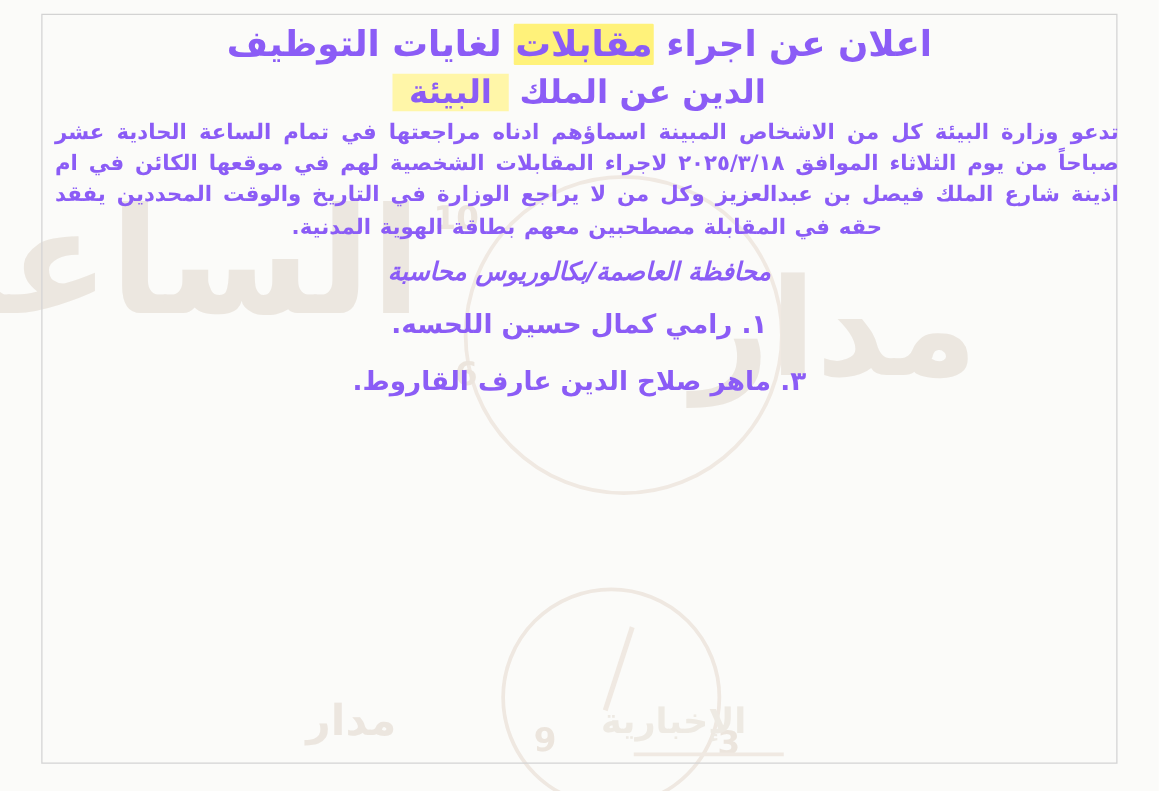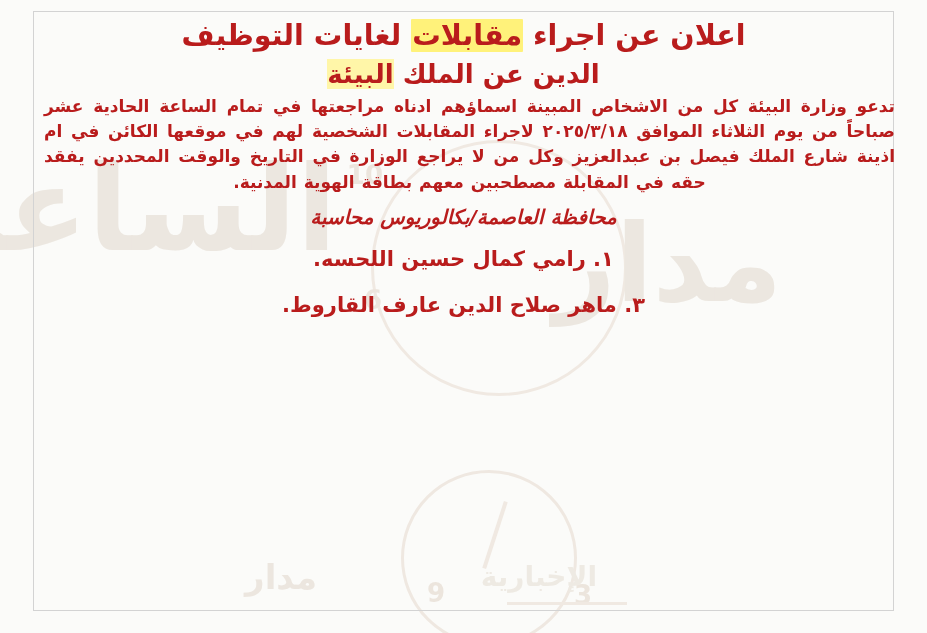--- a/index.html
+++ b/index.html
@@ -88,21 +88,21 @@
     border: 1px solid #d3d3d3;
     box-sizing: border-box;
     background: transparent;
   }
 
   .content {
     position: relative;
     z-index: 3;
     padding: 18px 26px 0 26px;
     text-align: center;
-    color: #b91c1c;
+    color: #8b5cf6;
   }
   .title-1 {
     font-size: 28.5px;
     font-weight: bold;
     line-height: 1.25;
     margin: 0 0 4px 0;
     letter-spacing: 0px;
   }
   .title-2 {
     font-size: 26px;
@@ -110,21 +110,21 @@
     line-height: 1.25;
     margin: 0 0 4px 0;
   }
   .hl {
     background: #fff27a;
     padding: 0 1px;
     border-radius: 1px;
   }
   .hl-soft {
     background: #fff6a8;
-    padding: 0 0;
+    padding: 0 13px;
   }
   .body-par {
     font-size: 17px;
     font-weight: bold;
     line-height: 1.48;
     text-align: justify;
     text-align-last: center;
     margin: 0 6px 10px 18px;
     word-spacing: 1px;
   }

